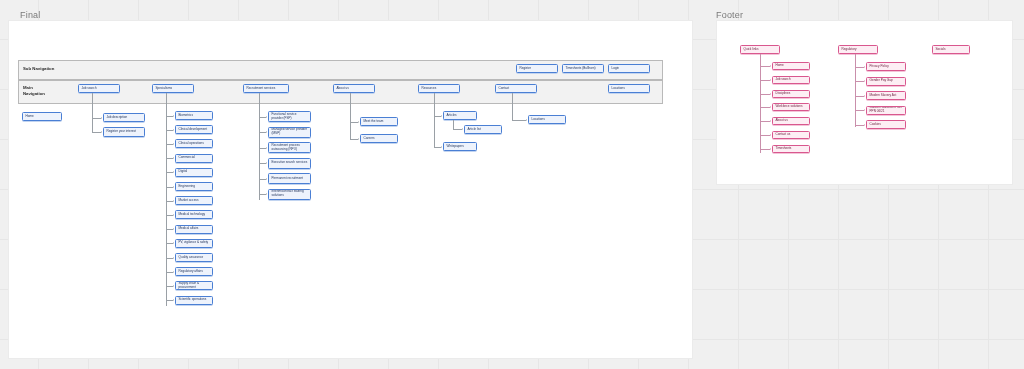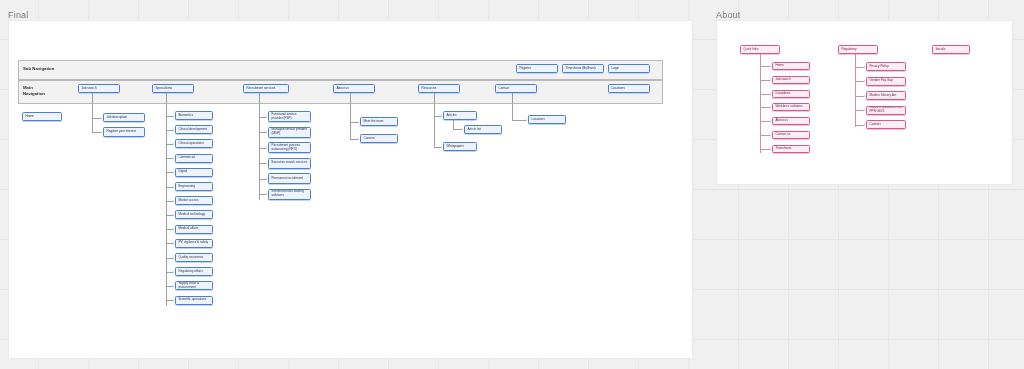--- a/index.html
+++ b/index.html
@@ -94,21 +94,21 @@
   }
   .arrow.pinkline {
     border-left-color: #c98fab;
   }
 </style>
 </head>
 <body>
 
 <div id="canvas">
 
-  <div class="frame-title" style="left:8px; top:10px;">Final</div>
+  <div class="frame-title" style="left:20px; top:10px;">Final</div>
   <div class="frame" style="left:8px; top:20px; width:685px; height:339px;"></div>
 
   <div class="band" style="left:18px; top:60px; width:645px; height:20px;"></div>
   <div class="band-label" style="left:23px; top:66px;">Sub Navigation</div>
 
   <div class="band" style="left:18px; top:80px; width:645px; height:24px;"></div>
   <div class="band-label" style="left:23px; top:85px;">Main
 Navigation</div>
 
   <div class="node blue" style="left:516px; top:64px; width:42px; height:9px;">
@@ -297,21 +297,21 @@
     <span>Whitepapers</span>
   </div>
 
   <div class="conn v" style="left:512px; top:93px; height:27px;"></div>
   <div class="conn h" style="left:512px; top:120px; width:14px;"></div>
   <div class="arrow" style="left:526px; top:119px;"></div>
   <div class="node blue" style="left:528px; top:115px; width:38px; height:9px;">
     <span>Locations</span>
   </div>
 
-  <div class="frame-title" style="left:716px; top:10px;">About</div>
+  <div class="frame-title" style="left:716px; top:10px;">Footer</div>
   <div class="frame" style="left:716px; top:20px; width:297px; height:165px;"></div>
 
   <div class="node pink" style="left:740px; top:45px; width:40px; height:9px;">
     <span>Quick links</span>
   </div>
   <div class="conn v pinkline" style="left:760px; top:54px; height:99px;"></div>
   <div id="footer-col-0">
       <div class="conn h pinkline" style="left: 760px; top: 66px; width: 10px;"></div>
       <div class="arrow pinkline" style="left: 770px; top: 65px;"></div>
       <div class="node pink" style="left: 772px; top: 62px; width: 38px; height: 8px;">

